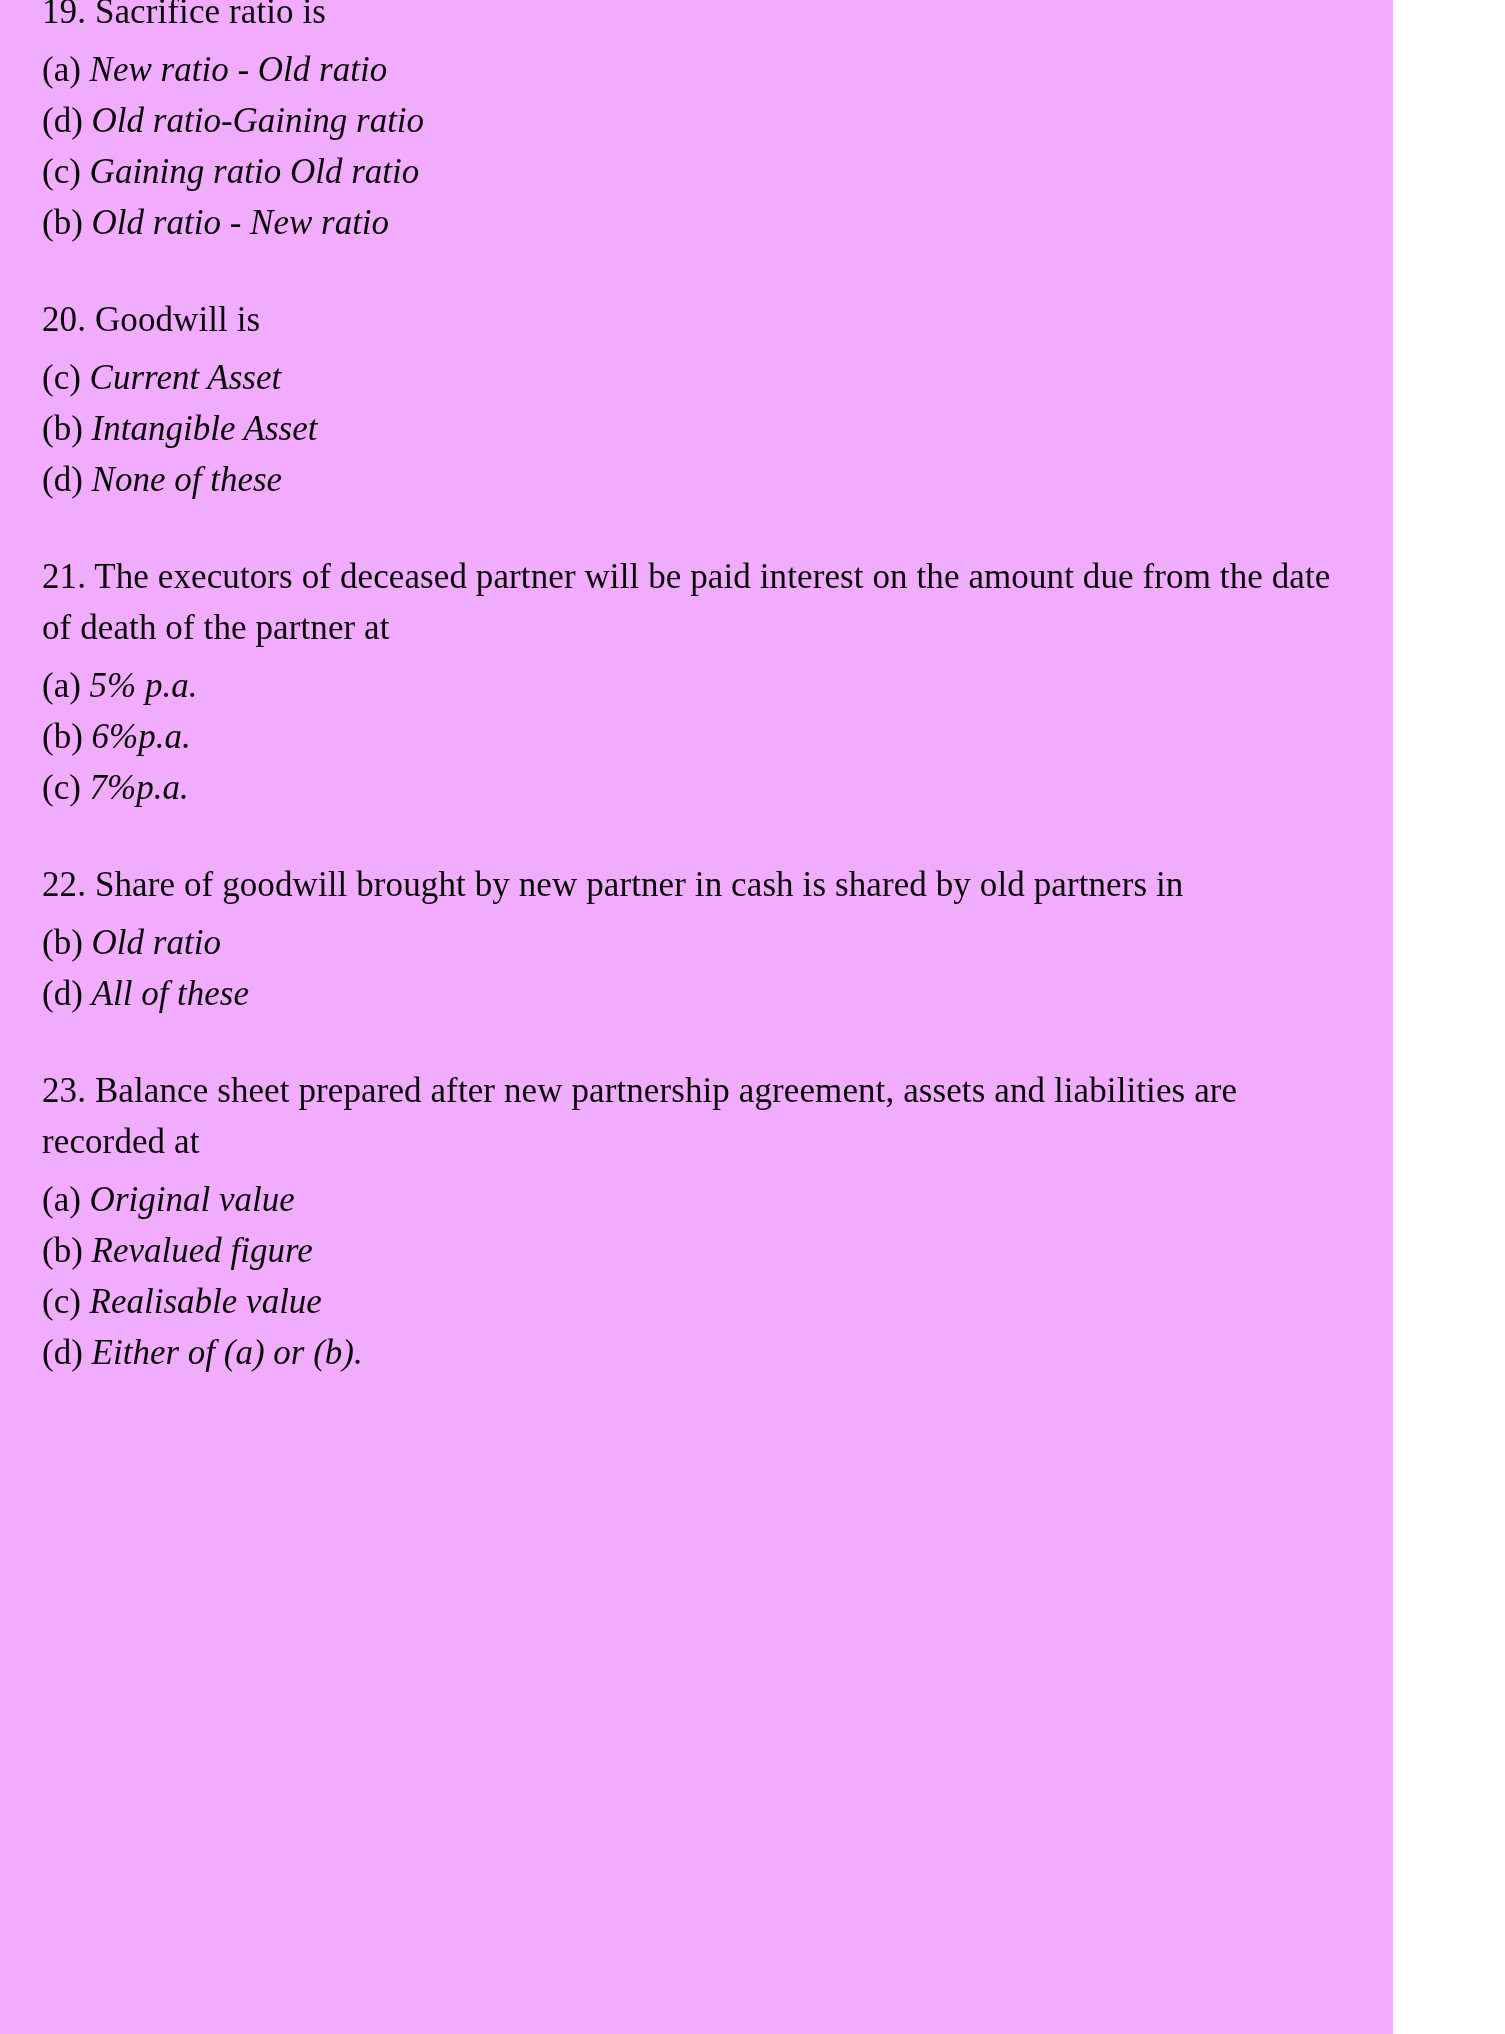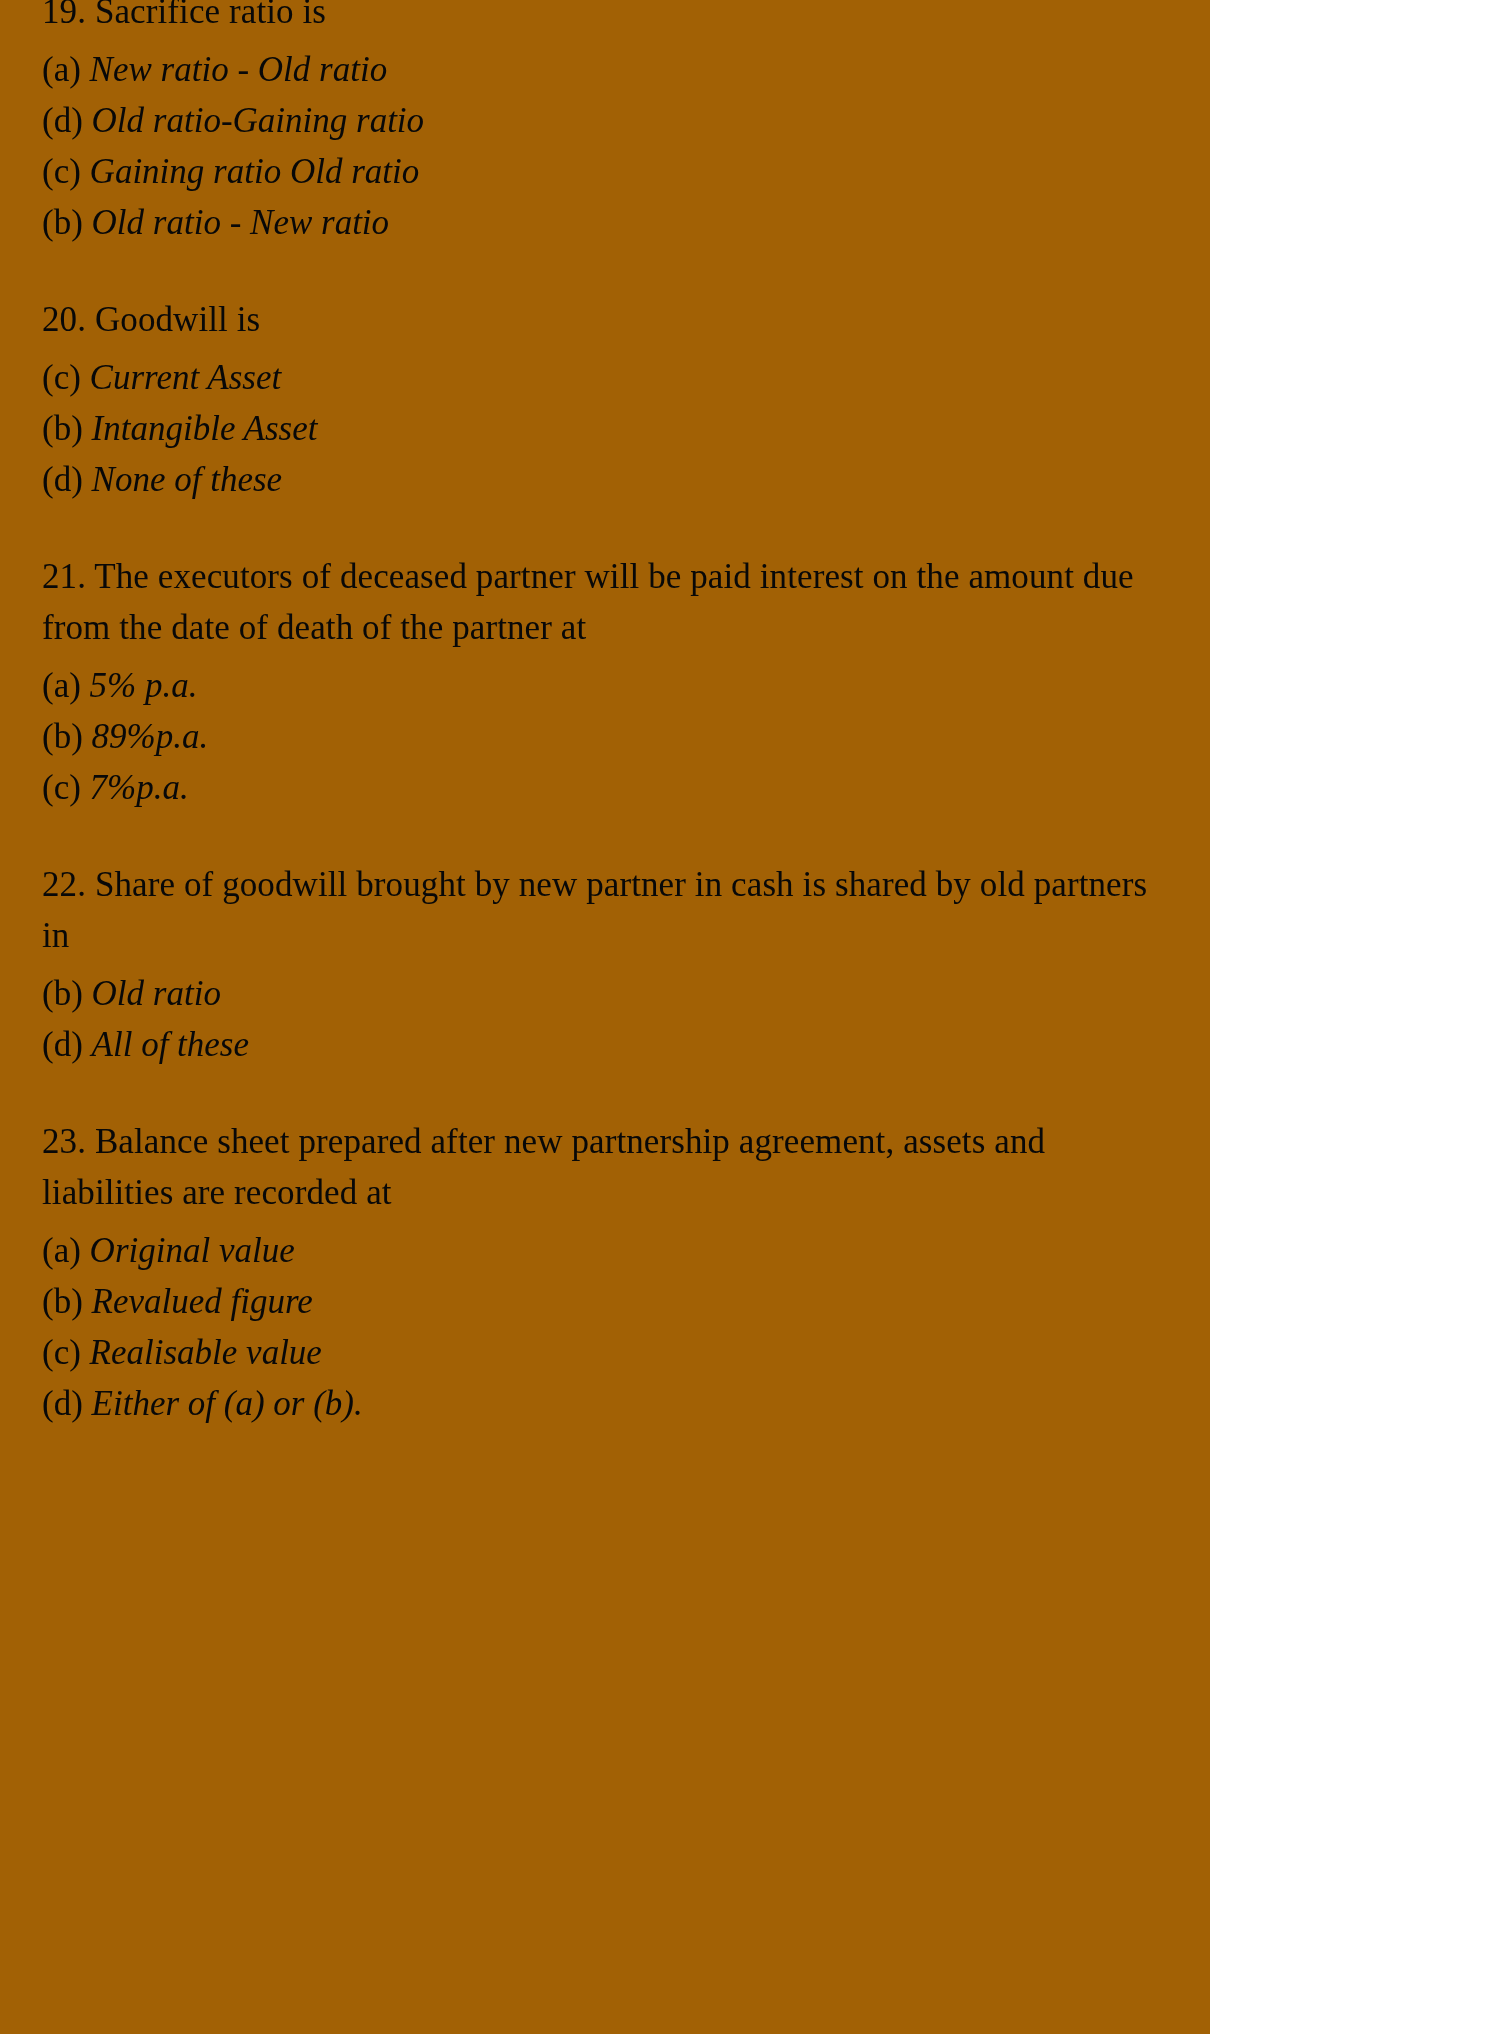--- a/index.html
+++ b/index.html
@@ -12,23 +12,23 @@
     width: 1505px;
     height: 2034px;
     overflow: hidden;
     font-family: "Liberation Serif", "DejaVu Serif", serif;
     color: #0a0a0a;
     -webkit-font-smoothing: antialiased;
   }
 
   .page {
     position: relative;
-    width: 1210px;
+    width: 1393px;
     height: 2034px;
-    background: #a16207;
+    background: #f0abfc;
     box-sizing: border-box;
     padding: 0 50px 0 42px;
   }
 
   
   .page-inner {
     position: relative;
     top: -14px;
   }
 
@@ -99,21 +99,21 @@
           <ul class="options">
             <li class="option"><span class="opt-label">(c)</span> <span class="opt-text">Current Asset</span></li>
             <li class="option"><span class="opt-label">(b)</span> <span class="opt-text">Intangible Asset</span></li>
             <li class="option"><span class="opt-label">(d)</span> <span class="opt-text">None of these</span></li>
           </ul>
         </div>
         <div class="question-block">
           <p class="q-stem">21. The executors of deceased partner will be paid interest on the amount due from the date of death of the partner at</p>
           <ul class="options">
             <li class="option"><span class="opt-label">(a)</span> <span class="opt-text">5% p.a.</span></li>
-            <li class="option"><span class="opt-label">(b)</span> <span class="opt-text">89%p.a.</span></li>
+            <li class="option"><span class="opt-label">(b)</span> <span class="opt-text">6%p.a.</span></li>
             <li class="option"><span class="opt-label">(c)</span> <span class="opt-text">7%p.a.</span></li>
           </ul>
         </div>
         <div class="question-block">
           <p class="q-stem">22. Share of goodwill brought by new partner in cash is shared by old partners in</p>
           <ul class="options">
             <li class="option"><span class="opt-label">(b)</span> <span class="opt-text">Old ratio</span></li>
             <li class="option"><span class="opt-label">(d)</span> <span class="opt-text">All of these</span></li>
           </ul>
         </div>

